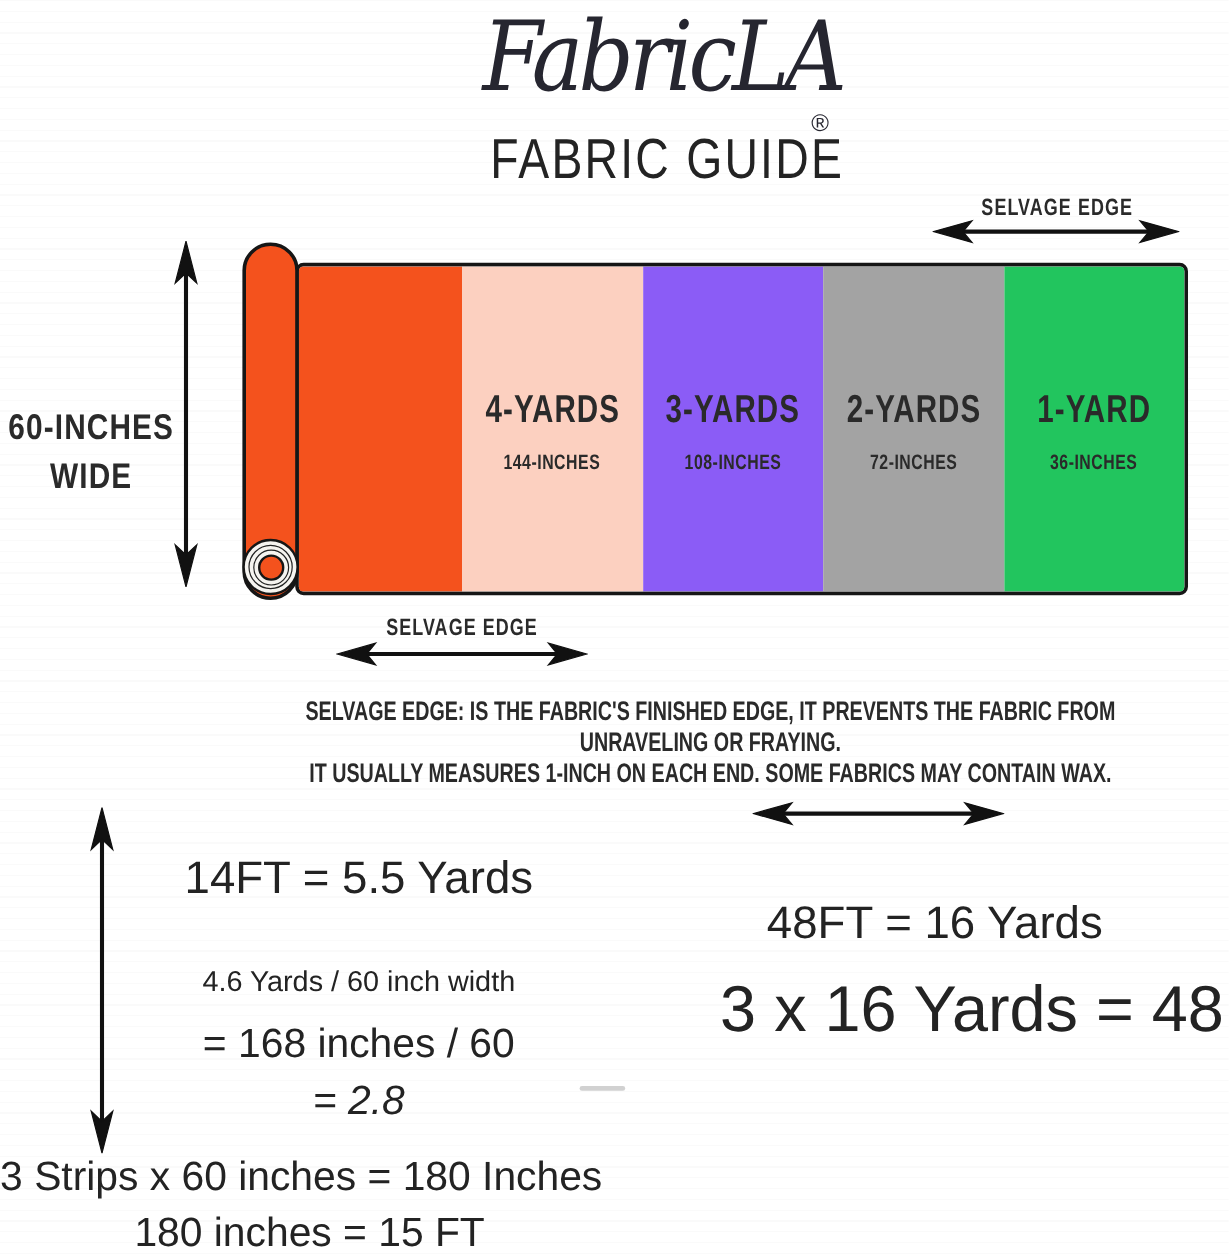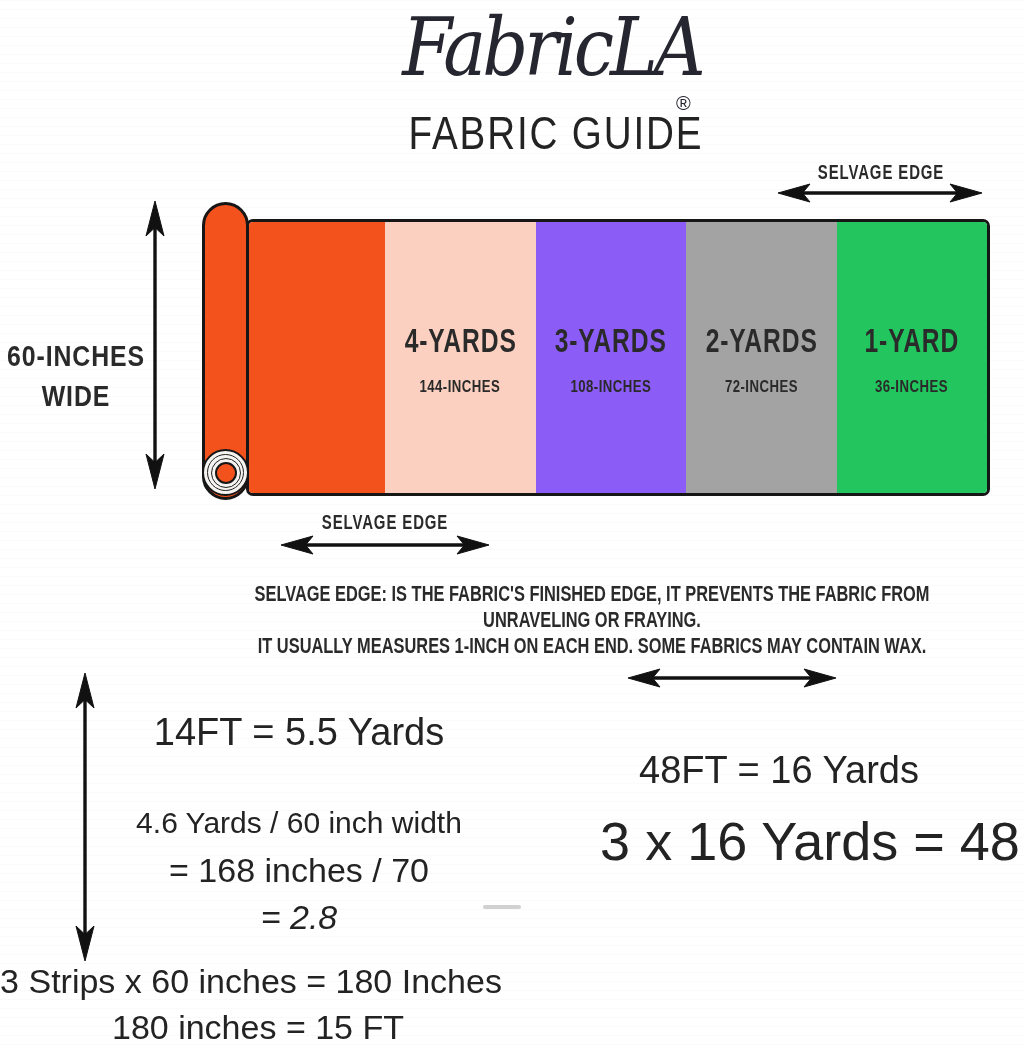--- a/index.html
+++ b/index.html
@@ -227,22 +227,22 @@
     <div>IT USUALLY MEASURES 1-INCH ON EACH END. SOME FABRICS MAY CONTAIN WAX.</div>
   </div>
 
   <svg class="abs arrow-svg" style="left:72px; top:672px;" width="26" height="290" viewBox="0 0 26 290">
     <line x1="13" y1="26" x2="13" y2="264" stroke-width="3.4"></line>
     <path d="M13,1 L4,36 L13,27.5 L22,36 Z"></path>
     <path d="M13,289 L4,254 L13,262.5 L22,254 Z"></path>
   </svg>
 
   <div class="abs calc" style="left:59px; top:712px; width:480px; font-size:38px;">14FT = 5.5 Yards</div>
-  <div class="abs calc" style="left:59px; top:806px; width:480px; font-size:30px;">4.6 Yards / 60 inch width</div>
-  <div class="abs calc" style="left:59px; top:852px; width:480px; font-size:34px;">= 168 inches / 70</div>
+  <div class="abs calc" style="left:59px; top:806px; width:480px; font-size:24px;">4.6 Yards / 60 inch width</div>
+  <div class="abs calc" style="left:59px; top:852px; width:480px; font-size:34px;">= 168 inches / 60</div>
   <div class="abs calc" style="left:59px; top:899px; width:480px; font-size:34px;font-style:italic;">= 2.8</div>
 
   <div class="abs" style="left:483px; top:905px; width:38px; height:4px; background:#b9b9b9; opacity:0.65; border-radius:2px;"></div>
 
   <svg class="abs arrow-svg" style="left:627px; top:666px;" width="210" height="24" viewBox="0 0 210 24">
     <line x1="24" y1="12" x2="186" y2="12" stroke-width="3.4"></line>
     <path d="M1,12 L33,3 L25.5,12 L33,21 Z"></path>
     <path d="M209,12 L177,3 L184.5,12 L177,21 Z"></path>
   </svg>
 

